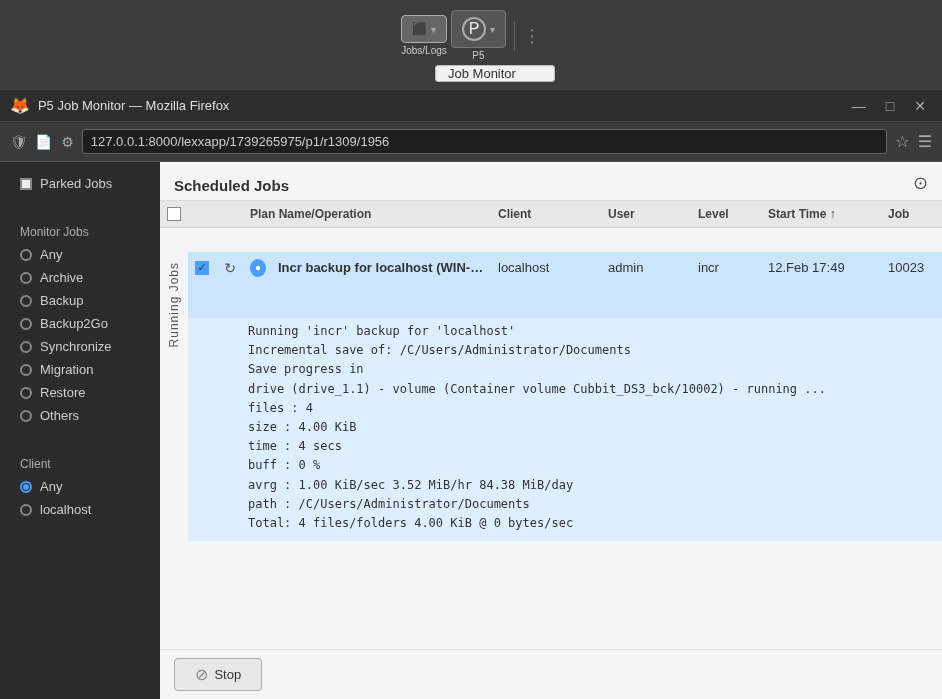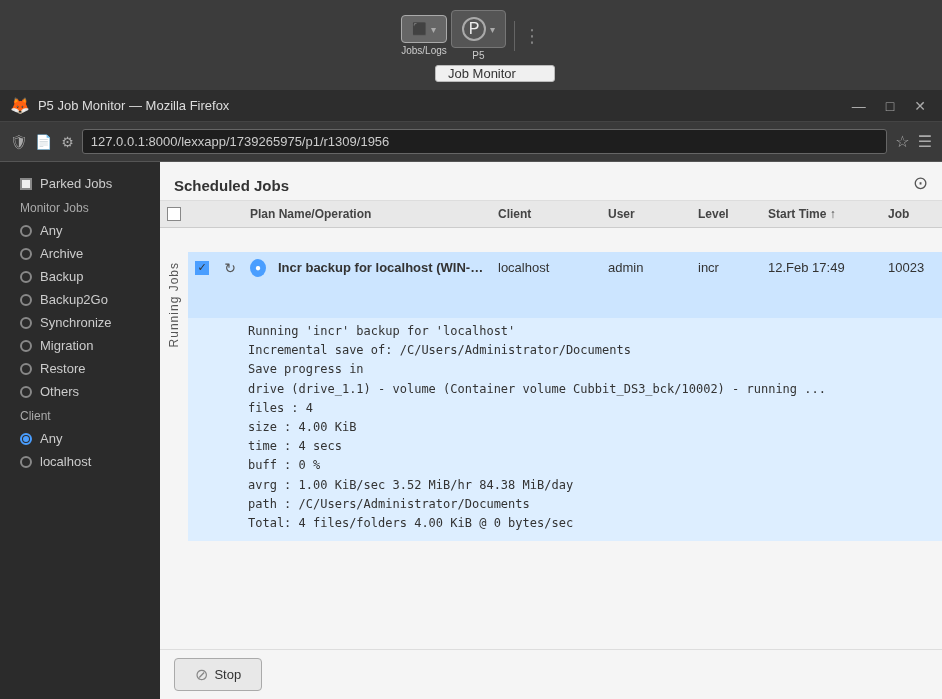--- a/index.html
+++ b/index.html
@@ -124,20 +124,21 @@
       width: 160px;
       background: #2b2b2b;
       padding: 10px 8px;
       flex-shrink: 0;
       overflow-y: auto;
     }
     .sidebar-section-label {
       color: #aaa;
       font-size: 12px;
       padding: 6px 12px 4px 12px;
+      margin-top: 24px;
     }
     .sidebar-item {
       display: flex;
       align-items: center;
       gap: 8px;
       padding: 4px 12px;
       cursor: pointer;
       color: #ccc;
       font-size: 13px;
     }

